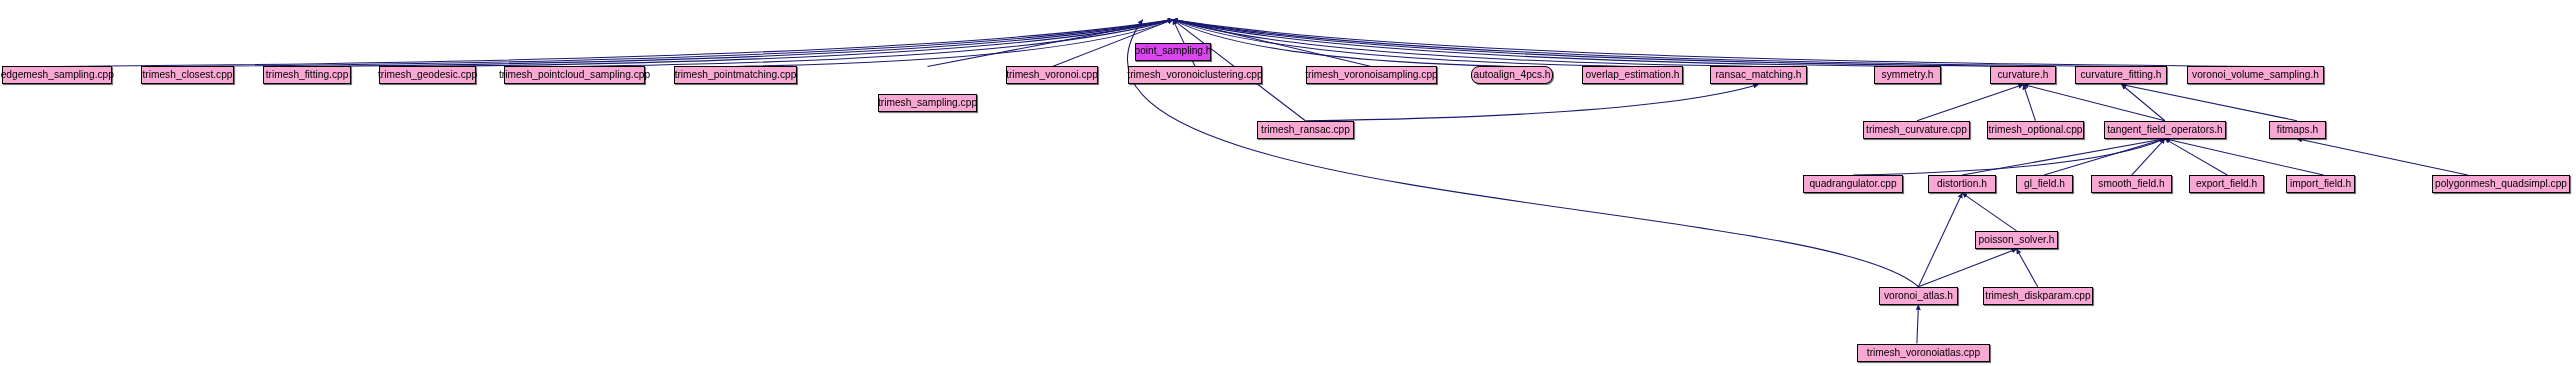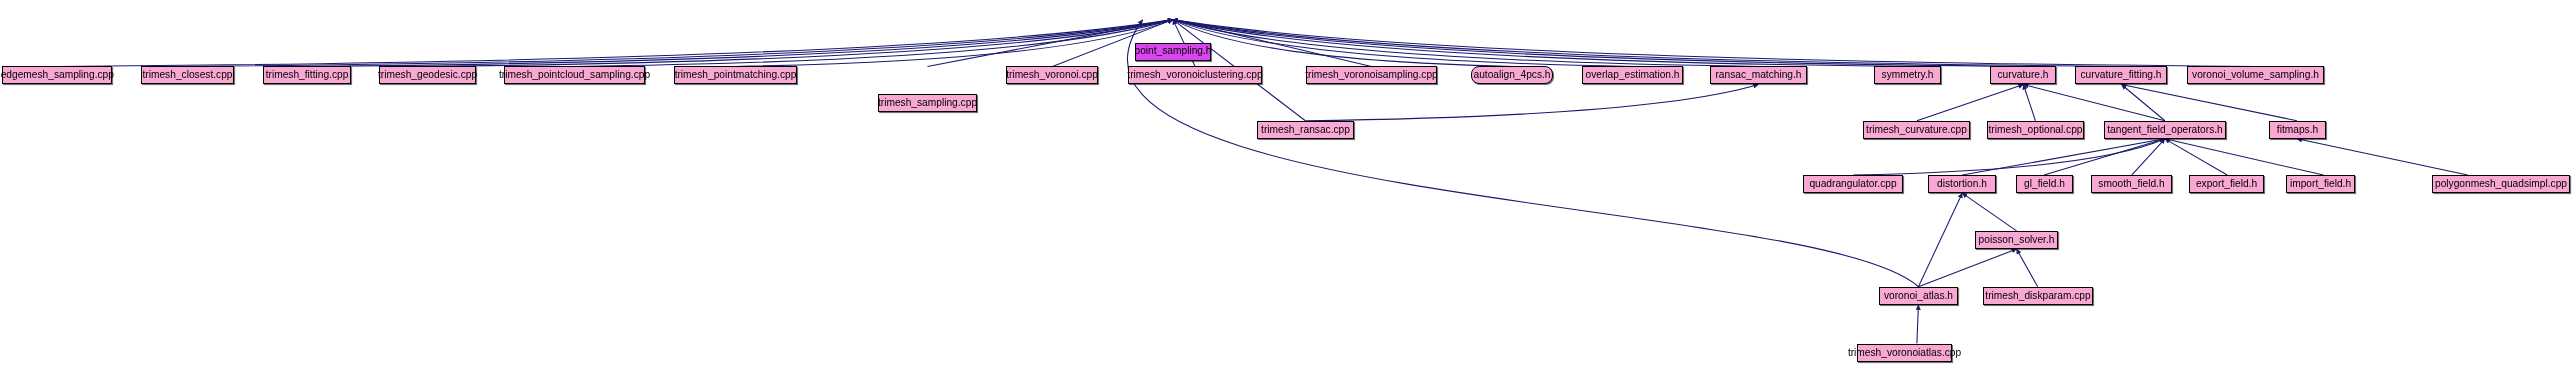--- a/index.html
+++ b/index.html
@@ -156,18 +156,18 @@
       </div>
       <div class="node" style="left: 1975px; top: 231px; width: 83px; justify-content: center;">
         <span>poisson_solver.h</span>
       </div>
       <div class="node" style="left: 1879px; top: 287px; width: 79px;">
         <span>voronoi_atlas.h</span>
       </div>
       <div class="node" style="left: 1983px; top: 287px; width: 110px;">
         <span>trimesh_diskparam.cpp</span>
       </div>
-      <div class="node" style="left: 1857px; top: 344px; width: 95px;">
+      <div class="node" style="left: 1857px; top: 344px; width: 133px;">
         <span>trimesh_voronoiatlas.cpp</span>
       </div>
     </div>
 </div>
 
 
 </body></html>

